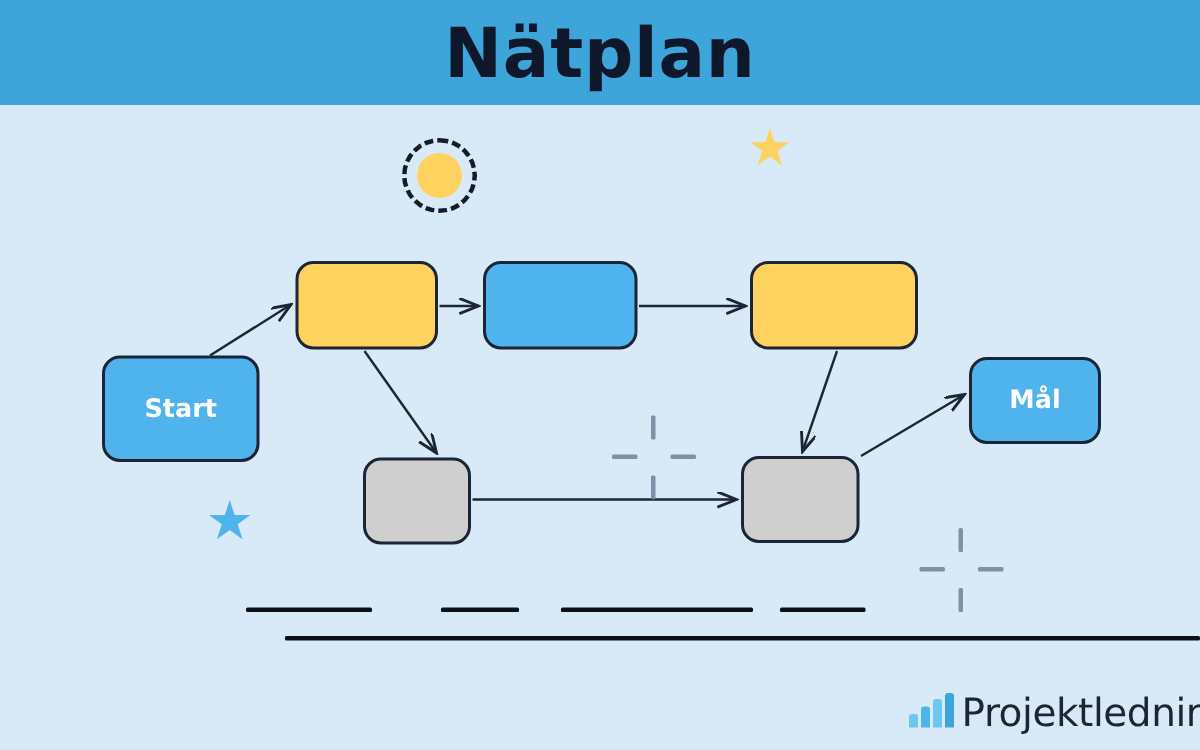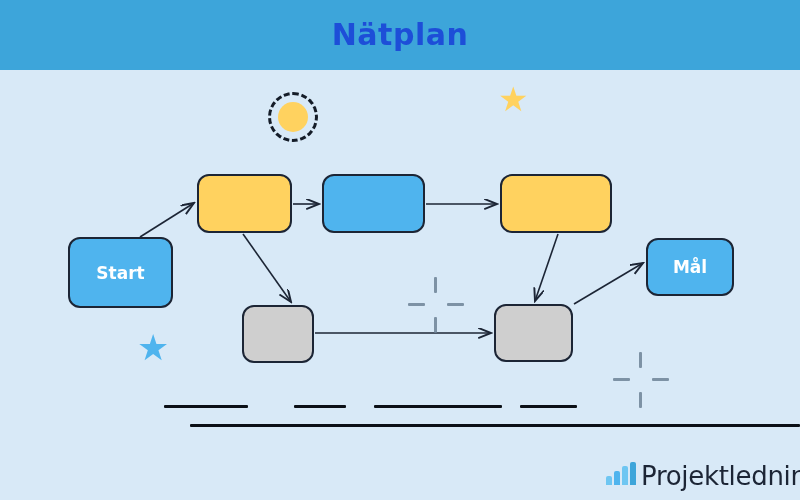--- a/index.html
+++ b/index.html
@@ -30,22 +30,22 @@
     background: #3da5da;
   }
   #header-title {
     position: absolute;
     left: 0; top: 0;
     width: 800px;
     height: 70px;
     display: flex;
     align-items: center;
     justify-content: center;
-    color: #1d4ed8;
-    font-size: 30px;
+    color: #0f172a;
+    font-size: 46px;
     font-weight: bold;
     letter-spacing: 0.5px;
     font-family: "DejaVu Sans", sans-serif;
     line-height: 1;
     white-space: nowrap;
   }
 
   
   #canvas {
     position: absolute;

